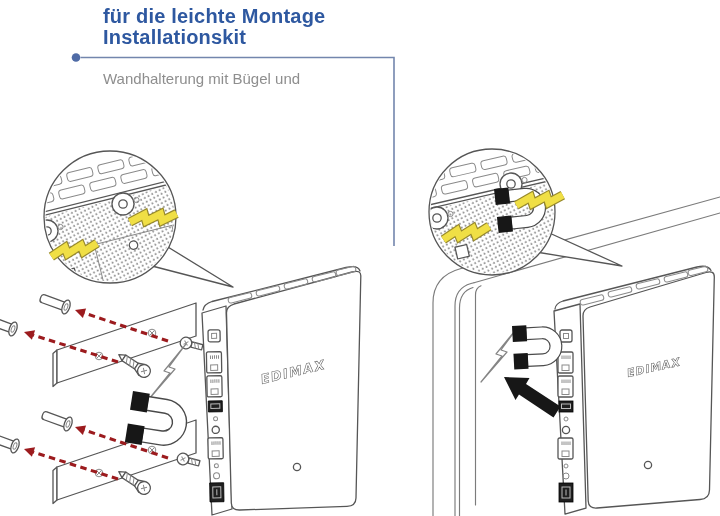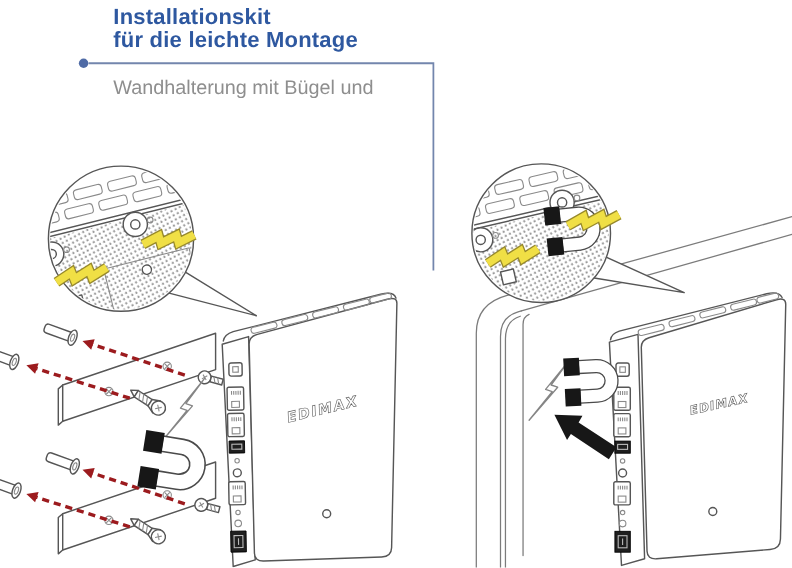--- a/index.html
+++ b/index.html
@@ -10,21 +10,21 @@
   }
   .title{
     position:absolute;left:103px;top:6px;z-index:2;
     color:var(--title-blue,#2e58a0);
     font-size:20px;font-weight:bold;line-height:21px;letter-spacing:.2px;
   }
   .title span{display:block;}
   .subtitle{
     position:absolute;left:103px;top:66px;z-index:2;
     color:var(--subtitle-gray,#8e8e8e);
-    font-size:18px;font-weight:400;line-height:26px;
+    font-size:15px;font-weight:400;line-height:26px;
   }
   .subtitle span{display:block;}
   svg.scene{position:absolute;left:0;top:0;z-index:1;}
   .ln{fill:none;stroke:var(--line-gray,#565656);stroke-width:1.3;stroke-linejoin:round;stroke-linecap:round;}
   .fw{fill:#fff;}
   .thin{fill:none;stroke:var(--light-line-gray,#8a8a8a);stroke-width:1;}
   .walln{fill:none;stroke:#7b7b7b;stroke-width:1.15;stroke-linecap:round;}
   .red-dash{fill:none;stroke:var(--arrow-red,#9c1b1e);stroke-width:3.1;stroke-dasharray:6.5 4.5;}
   .red-head{fill:var(--arrow-red,#9c1b1e);stroke:none;}
   .zig-o{fill:none;stroke:var(--bolt-outline,#97892c);stroke-width:9.4;stroke-linejoin:miter;stroke-miterlimit:6;}
@@ -35,22 +35,22 @@
   .rule-ln{fill:none;stroke:var(--rule-blue,#7386ad);stroke-width:1.6;}
   .rule-dot{fill:var(--rule-dot-blue,#4f6ba6);}
   .logo-text{font-family:"DejaVu Sans",sans-serif;font-weight:bold;font-style:italic;fill:#fff;stroke:#5d5d5d;stroke-width:.55;}
   .black-arrow{fill:var(--magnet-black,#171717);}
 </style>
 </head>
 <body>
 
 <header>
   <h1 class="title" style="margin:0;font-size:20px;">
+    <span>für die leichte Montage</span>
     <span>Installationskit</span>
-    <span>für die leichte Montage</span>
   </h1>
   <p class="subtitle" style="margin:0;">
     <span>Wandhalterung mit Bügel und</span>
   </p>
 </header>
 
 <svg class="scene" width="720" height="516" viewBox="0 0 720 516">
   <defs>
     <pattern id="dots" width="4.2" height="4.2" patternUnits="userSpaceOnUse" patternTransform="rotate(-14)">
       <circle cx="1.5" cy="1.5" r="1" fill="#949494"></circle>

